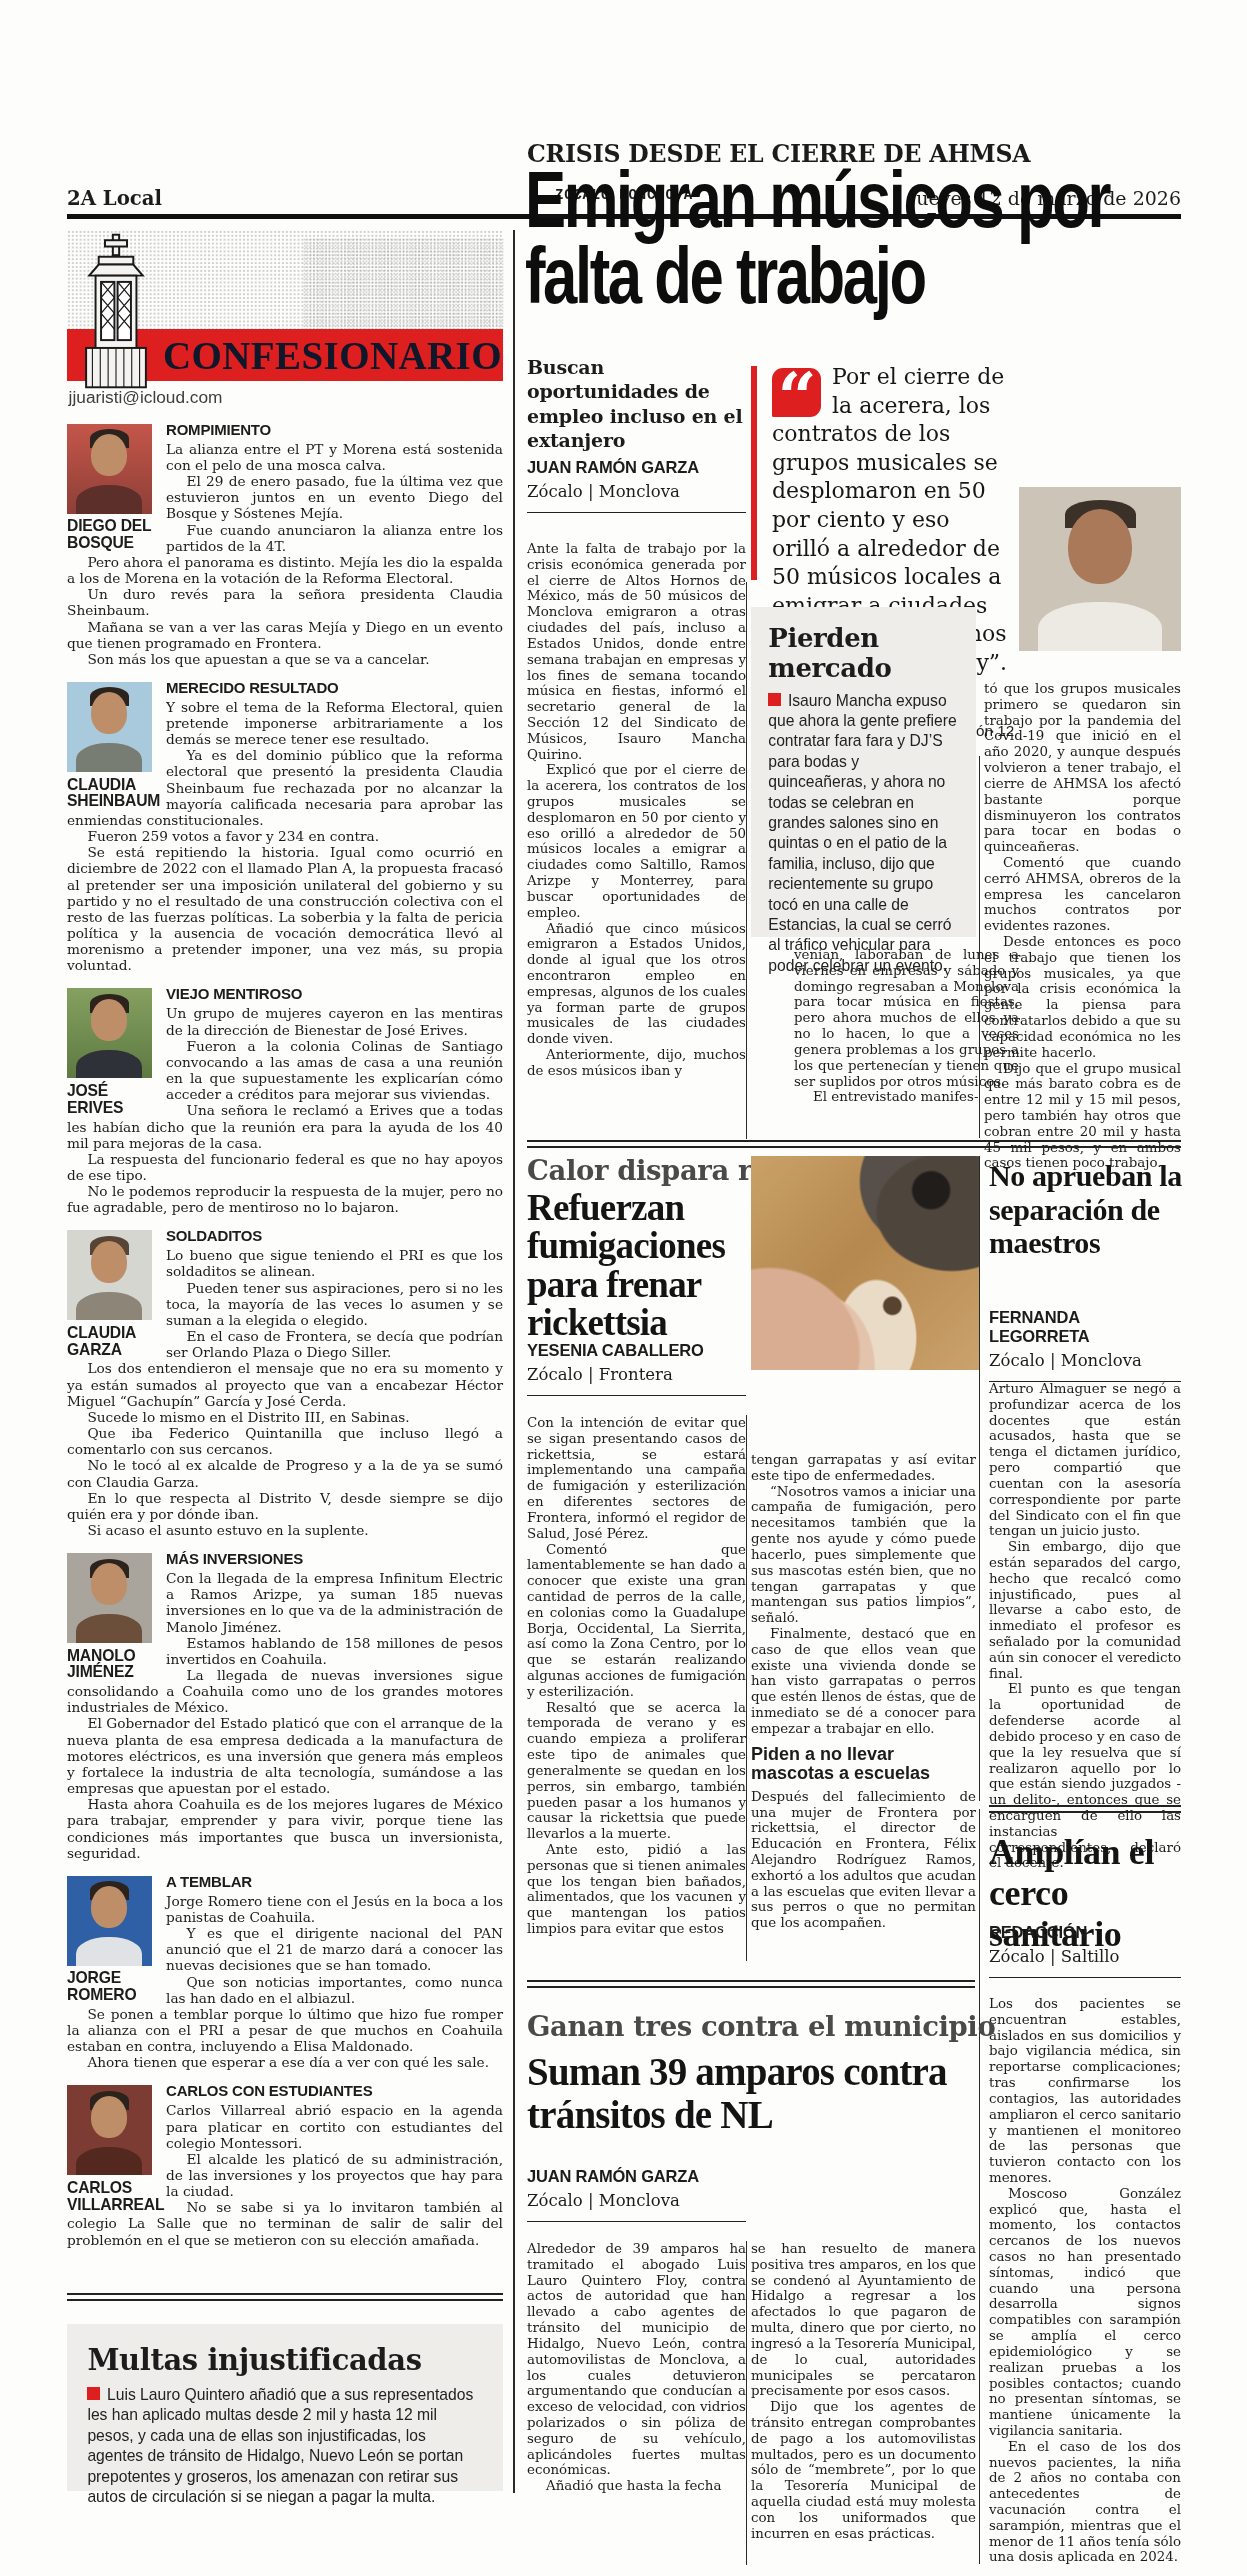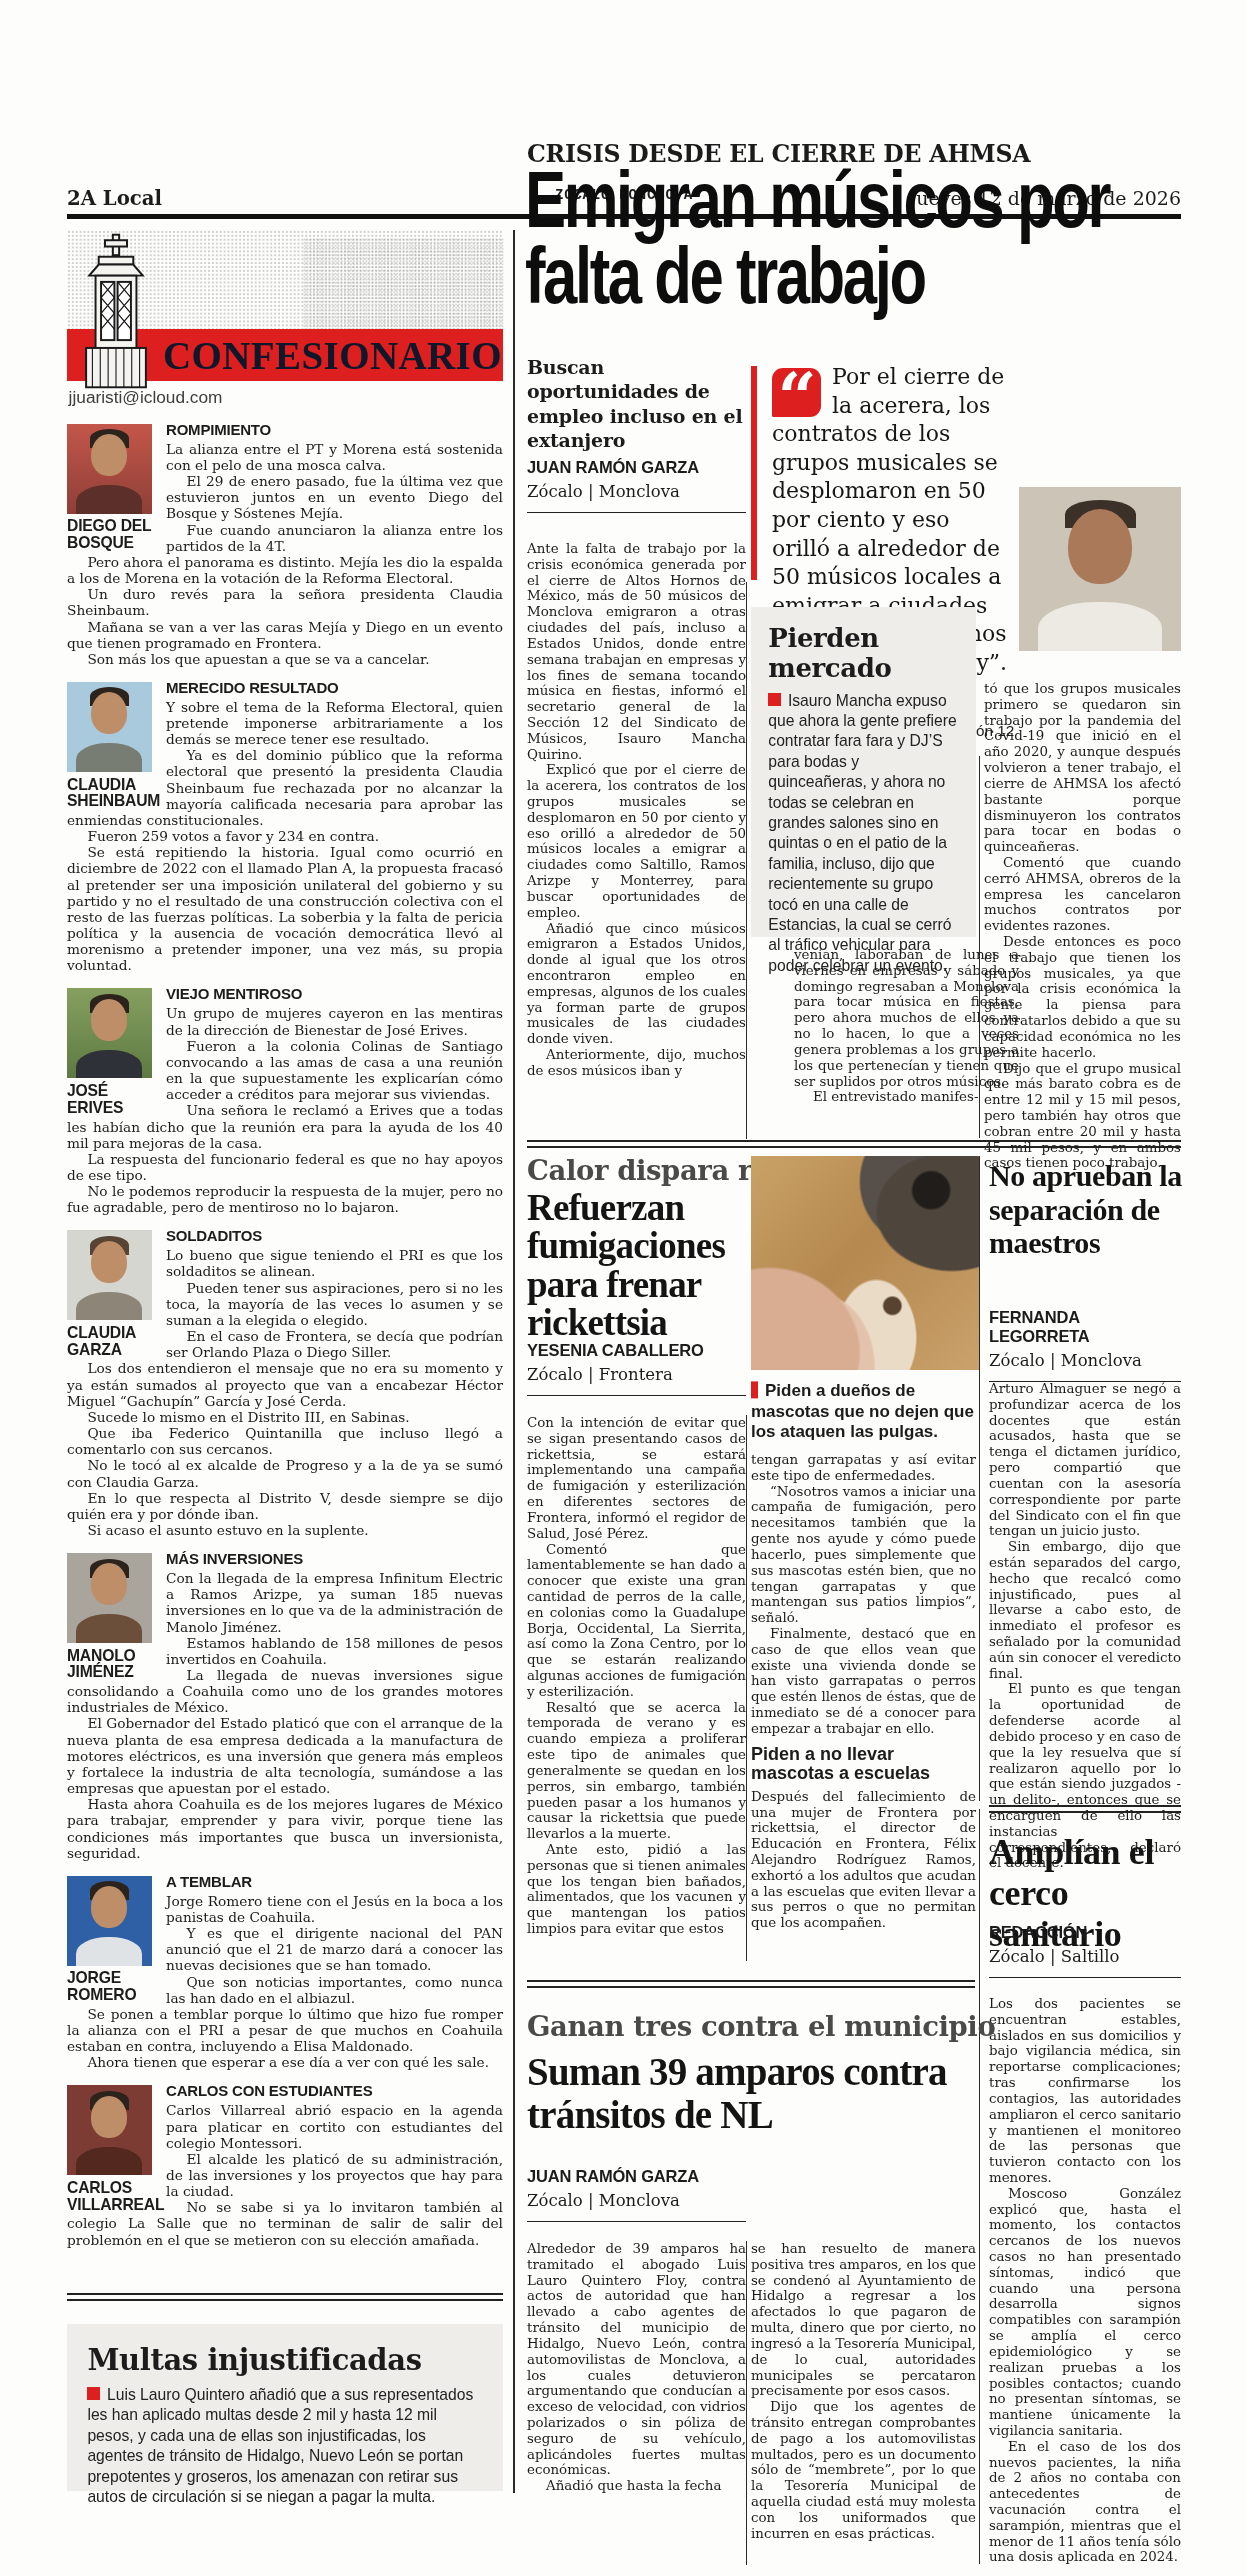--- a/index.html
+++ b/index.html
@@ -341,21 +341,20 @@
     <div class="brule" data-name="byline-rule"></div>
   </div>
   <div class="newsbody" style="left:527px;top:1415px;width:219px;" data-name="rickettsia-body-col1">
       <p data-name="paragraph">Con la intención de evitar que se sigan presentando casos de rickettsia, se estará implementando una campaña de fumigación y esterilización en diferentes sectores de Frontera, informó el regidor de Salud, José Pérez.</p>
       <p data-name="paragraph">Comentó que lamentablemente se han dado a conocer que existe una gran cantidad de perros de la calle, en colonias como la Guadalupe Borja, Occidental, La Sierrita, así como la Zona Centro, por lo que se estarán realizando algunas acciones de fumigación y esterilización.</p>
       <p data-name="paragraph">Resaltó que se acerca la temporada de verano y es cuando empieza a proliferar este tipo de animales que generalmente se quedan en los perros, sin embargo, también pueden pasar a los humanos y causar la rickettsia que puede llevarlos a la muerte.</p>
       <p data-name="paragraph">Ante esto, pidió a las personas que si tienen animales que los tengan bien bañados, alimentados, que los vacunen y que mantengan los patios limpios para evitar que estos</p>
     </div>
 
   <div class="dogphoto" data-name="dog-tick-photo"></div>
-  <div class="caption" style="left:751px;top:1379px;width:228px;" data-name="photo-caption"><span class="bar-bullet" data-name="red-bar-bullet-icon"></span><span>Piden a dueños de mascotas que no dejen que los ataquen las pulgas.</span></div>
 
   <div class="newsbody" style="left:751px;top:1452px;width:225px;" data-name="rickettsia-body-col2">
     <div data-name="rickettsia-col2-part-a">
         <p data-name="paragraph">tengan garrapatas y así evitar este tipo de enfermedades.</p>
         <p data-name="paragraph">“Nosotros vamos a iniciar una campaña de fumigación, pero necesitamos también que la gente nos ayude y cómo puede hacerlo, pues simplemente que sus mascotas estén bien, que no tengan garrapatas y que mantengan sus patios limpios”, señaló.</p>
         <p data-name="paragraph">Finalmente, destacó que en caso de que ellos vean que existe una vivienda donde se han visto garrapatas o perros que estén llenos de éstas, que de inmediato se dé a conocer para empezar a trabajar en ello.</p>
       </div>
     <div class="subhead" data-name="rickettsia-subhead">Piden a no llevar mascotas a escuelas</div>
     <div data-name="rickettsia-col2-part-b">
         <p data-name="paragraph">Después del fallecimiento de una mujer de Frontera por rickettsia, el director de Educación en Frontera, Félix Alejandro Rodríguez Ramos, exhortó a los adultos que acudan a las escuelas que eviten llevar a sus perros o que no permitan que los acompañen.</p>

